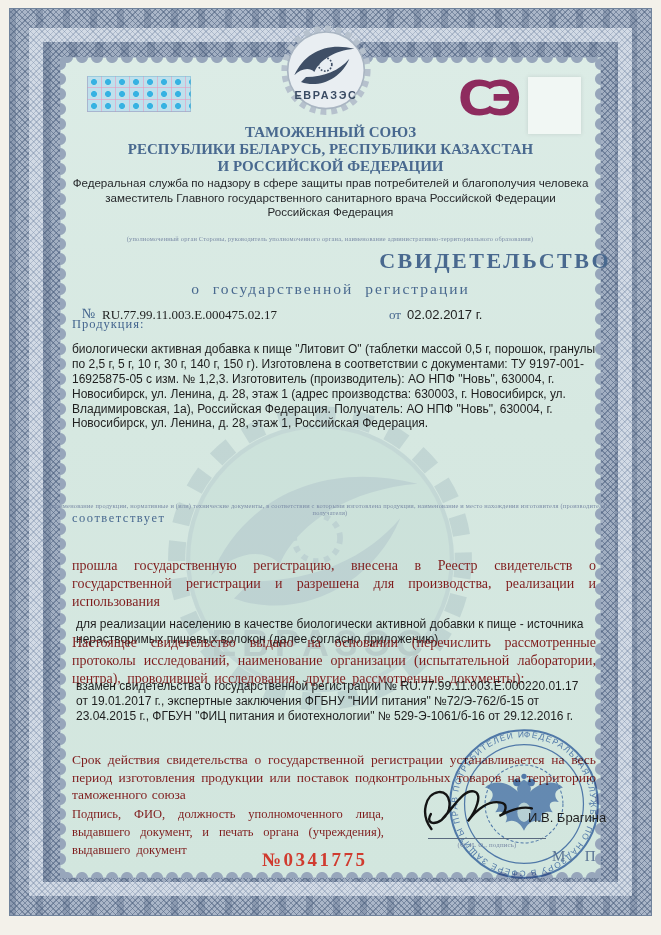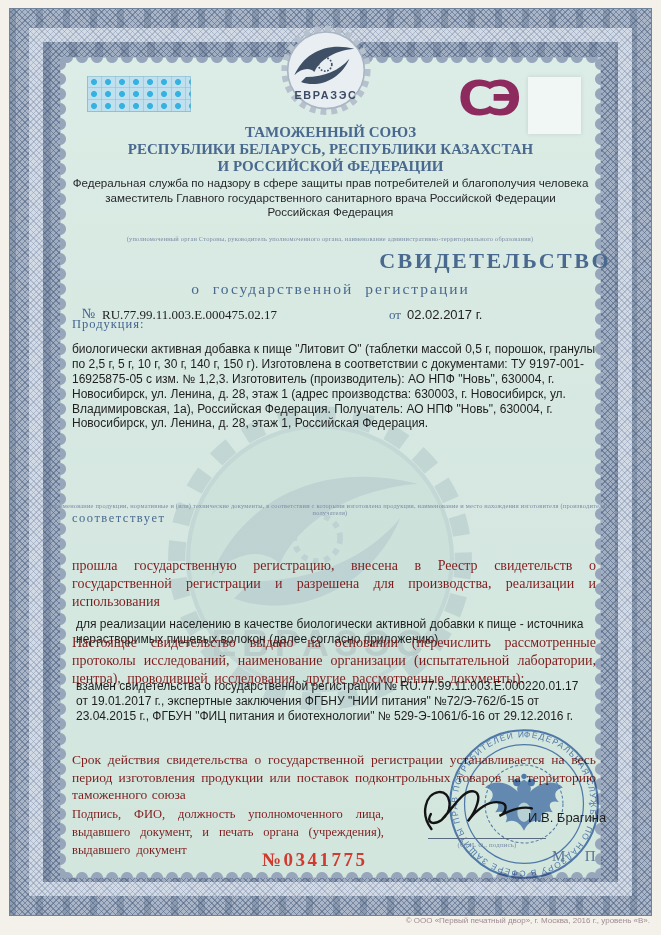--- a/index.html
+++ b/index.html
@@ -188,15 +188,14 @@
   </svg>
 
   <div class="abs z2 tpl-para" style="left:72px;top:806px;width:312px;font-size:12.5px;line-height:1.42;">Подпись, ФИО, должность уполномоченного лица, выдавшего документ, и печать органа (учреждения), выдавшего документ</div>
   <div class="abs z2 typed" style="left:528px;top:810px;font-size:13px;z-index:7;">И.В. Брагина</div>
   <div class="abs sig-line" style="left:428px;top:838px;width:118px;z-index:7;"></div>
   <div class="abs tiny-note" style="left:428px;top:841px;width:118px;font-size:6.8px;z-index:7;">(Ф. И. О., подпись)</div>
   <div class="abs mp" style="left:552px;top:848px;z-index:7;">М. П.</div>
 
   <div class="abs z2 serial" style="left:262px;top:849px;">№0341775</div>
 
-  <div class="abs footer-line" style="left:200px;top:916px;width:450px;z-index:2;">© ООО «Первый печатный двор», г. Москва, 2016 г., уровень «В».</div>
 
 </div>
 
 </body></html>

